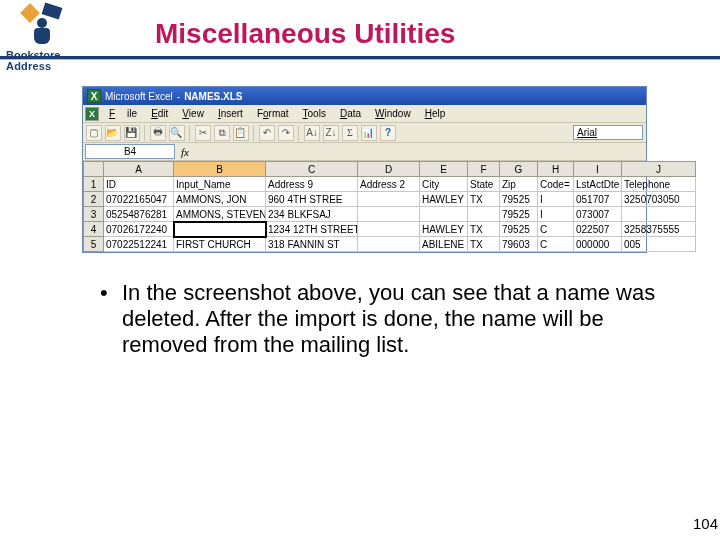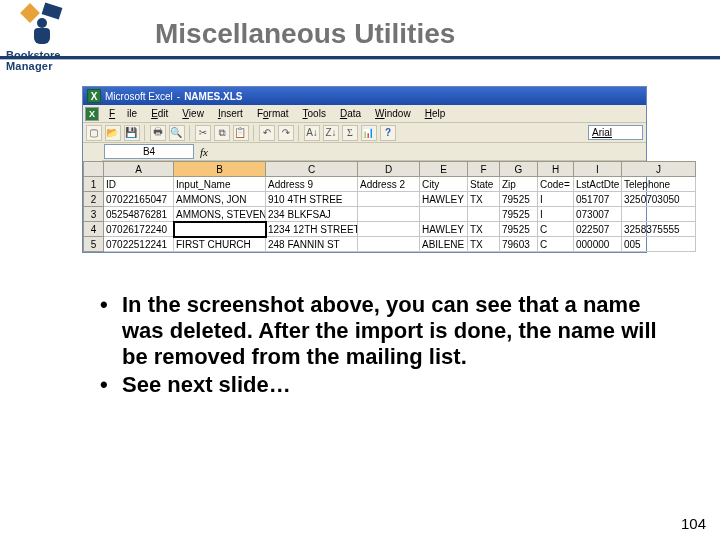--- a/index.html
+++ b/index.html
@@ -65,21 +65,21 @@
     font-family: Arial, sans-serif;
   }
   .logo-text .line2 { letter-spacing: 0.2px; }
   
   .title {
     position: absolute;
     top: 18px;
     left: 155px;
     font-size: 28px;
     font-weight: bold;
-    color: #737373;
+    color: #be185d;
   }
   .title-underline {
     position: absolute;
     top: 56px; left: 0;
     width: 720px; height: 3px;
     background: #1c3e6e;
   }
   .title-underline::after{
     content:"";
     position:absolute; left:0; top:3px;
@@ -140,32 +140,32 @@
   .excel .tbtn {
     width:16px; height:16px;
     border:1px solid #c9c4b1;
     background:#f5f2e7;
     display:inline-flex; align-items:center; justify-content:center;
     font-size:10px; color:#555;
   }
   .excel .tsep { width:2px; height:16px; border-left:1px solid #c9c4b1; margin:0 1px;}
   .excel .fontname {
     border:1px solid #7f9db9; background:#fff;
-    height:15px; width:55px;
+    height:15px; width:70px;
     font-size:10px; padding:0 3px;
     display:inline-flex; align-items:center;
     margin-left:auto;
     text-decoration:underline;
   }
   .excel .namebox-row {
     background:#ece9d8;
     height:18px;
     border-bottom:1px solid #c9c4b1;
     display:flex; align-items:center;
-    padding: 0 2px; gap:6px;margin-left:19px;
+    padding: 0 2px; gap:6px;
   }
   .excel .namebox {
     width:90px; height:15px;
     background:#fff; border:1px solid #7f9db9;
     display:flex; align-items:center; justify-content:center;
     font-size:10px;
   }
   .excel .fx { font-style: italic; font-family: "Times New Roman", serif; font-size:11px;}
   .excel .grid {
     background:#fff;
@@ -202,64 +202,63 @@
     outline-offset:-1px;
   }
   .excel .corner { width:20px; }
   
   .cA{width:70px;} .cB{width:92px;} .cC{width:92px;} .cD{width:62px;}
   .cE{width:48px;} .cF{width:32px;} .cG{width:38px;} .cH{width:36px;}
   .cI{width:48px;} .cJ{width:74px;}
   
   .content {
     position: absolute;
-    top: 292px;
+    top: 280px;
     left: 96px;
     right: 50px;
-    font-weight: bold;
   }
   .content ul { list-style: none; }
   .content li {
     font-size: 22px;
     line-height: 26px;
     color:#000;
     position: relative;
     padding-left: 26px;
     margin-bottom: 2px;
   }
   .content li::before {
     content: "•";
     position: absolute;
     left: 4px; top: 0;
     font-size: 22px;
   }
   .pagenum {
     position: absolute;
-    bottom: 8px; right: 14px;
+    bottom: 8px; right: 2px;
     font-size: 15px;
     color:#000;
   }
 </style>
 </head>
 <body>
 
 <div class="slide">
 
   <div class="logo">
     <div class="icon-box">
       <div class="diamond"></div>
       <div class="book"></div>
       <div class="figure">
           <div class="head"></div>
           <div class="body"></div>
         </div>
     </div>
     <div class="logo-text">
       <div>Bookstore</div>
-      <div class="line2">Manager</div>
+      <div class="line2">Address</div>
     </div>
   </div>
 
   <div class="title">Miscellaneous Utilities</div>
   <div class="title-underline"></div>
 
   <div class="excel">
     <div class="titlebar">
       <span class="xicon">X</span>
       <span class="app">Microsoft Excel</span>
@@ -343,21 +342,21 @@
           <td>State</td>
           <td>Zip</td>
           <td>Code=</td>
           <td>LstActDte</td>
           <td>Telephone</td>
         </tr>
         <tr>
           <th class="rowhdr">2</th>
           <td>07022165047</td>
           <td>AMMONS, JON</td>
-          <td>910 4TH STREE</td>
+          <td>960 4TH STREE</td>
           <td></td>
           <td>HAWLEY</td>
           <td>TX</td>
           <td>79525</td>
           <td>I</td>
           <td>051707</td>
           <td>3250703050</td>
         </tr>
         <tr>
           <th class="rowhdr">3</th>
@@ -382,36 +381,35 @@
           <td>TX</td>
           <td>79525</td>
           <td>C</td>
           <td>022507</td>
           <td>3258375555</td>
         </tr>
         <tr>
           <th class="rowhdr">5</th>
           <td>07022512241</td>
           <td>FIRST CHURCH</td>
-          <td>248 FANNIN ST</td>
+          <td>318 FANNIN ST</td>
           <td></td>
           <td>ABILENE</td>
           <td>TX</td>
           <td>79603</td>
           <td>C</td>
           <td>000000</td>
           <td>005</td>
         </tr>
       </tbody>
         </table>
     </div>
   </div>
 
   <div class="content">
     <ul>
       <li>In the screenshot above, you can see that a name was deleted.  After the import is done, the name will be removed from the mailing list.</li>
-      <li>See next slide…</li>
     </ul>
   </div>
 
   <div class="pagenum">104</div>
 
 </div>
 
 </body></html>

